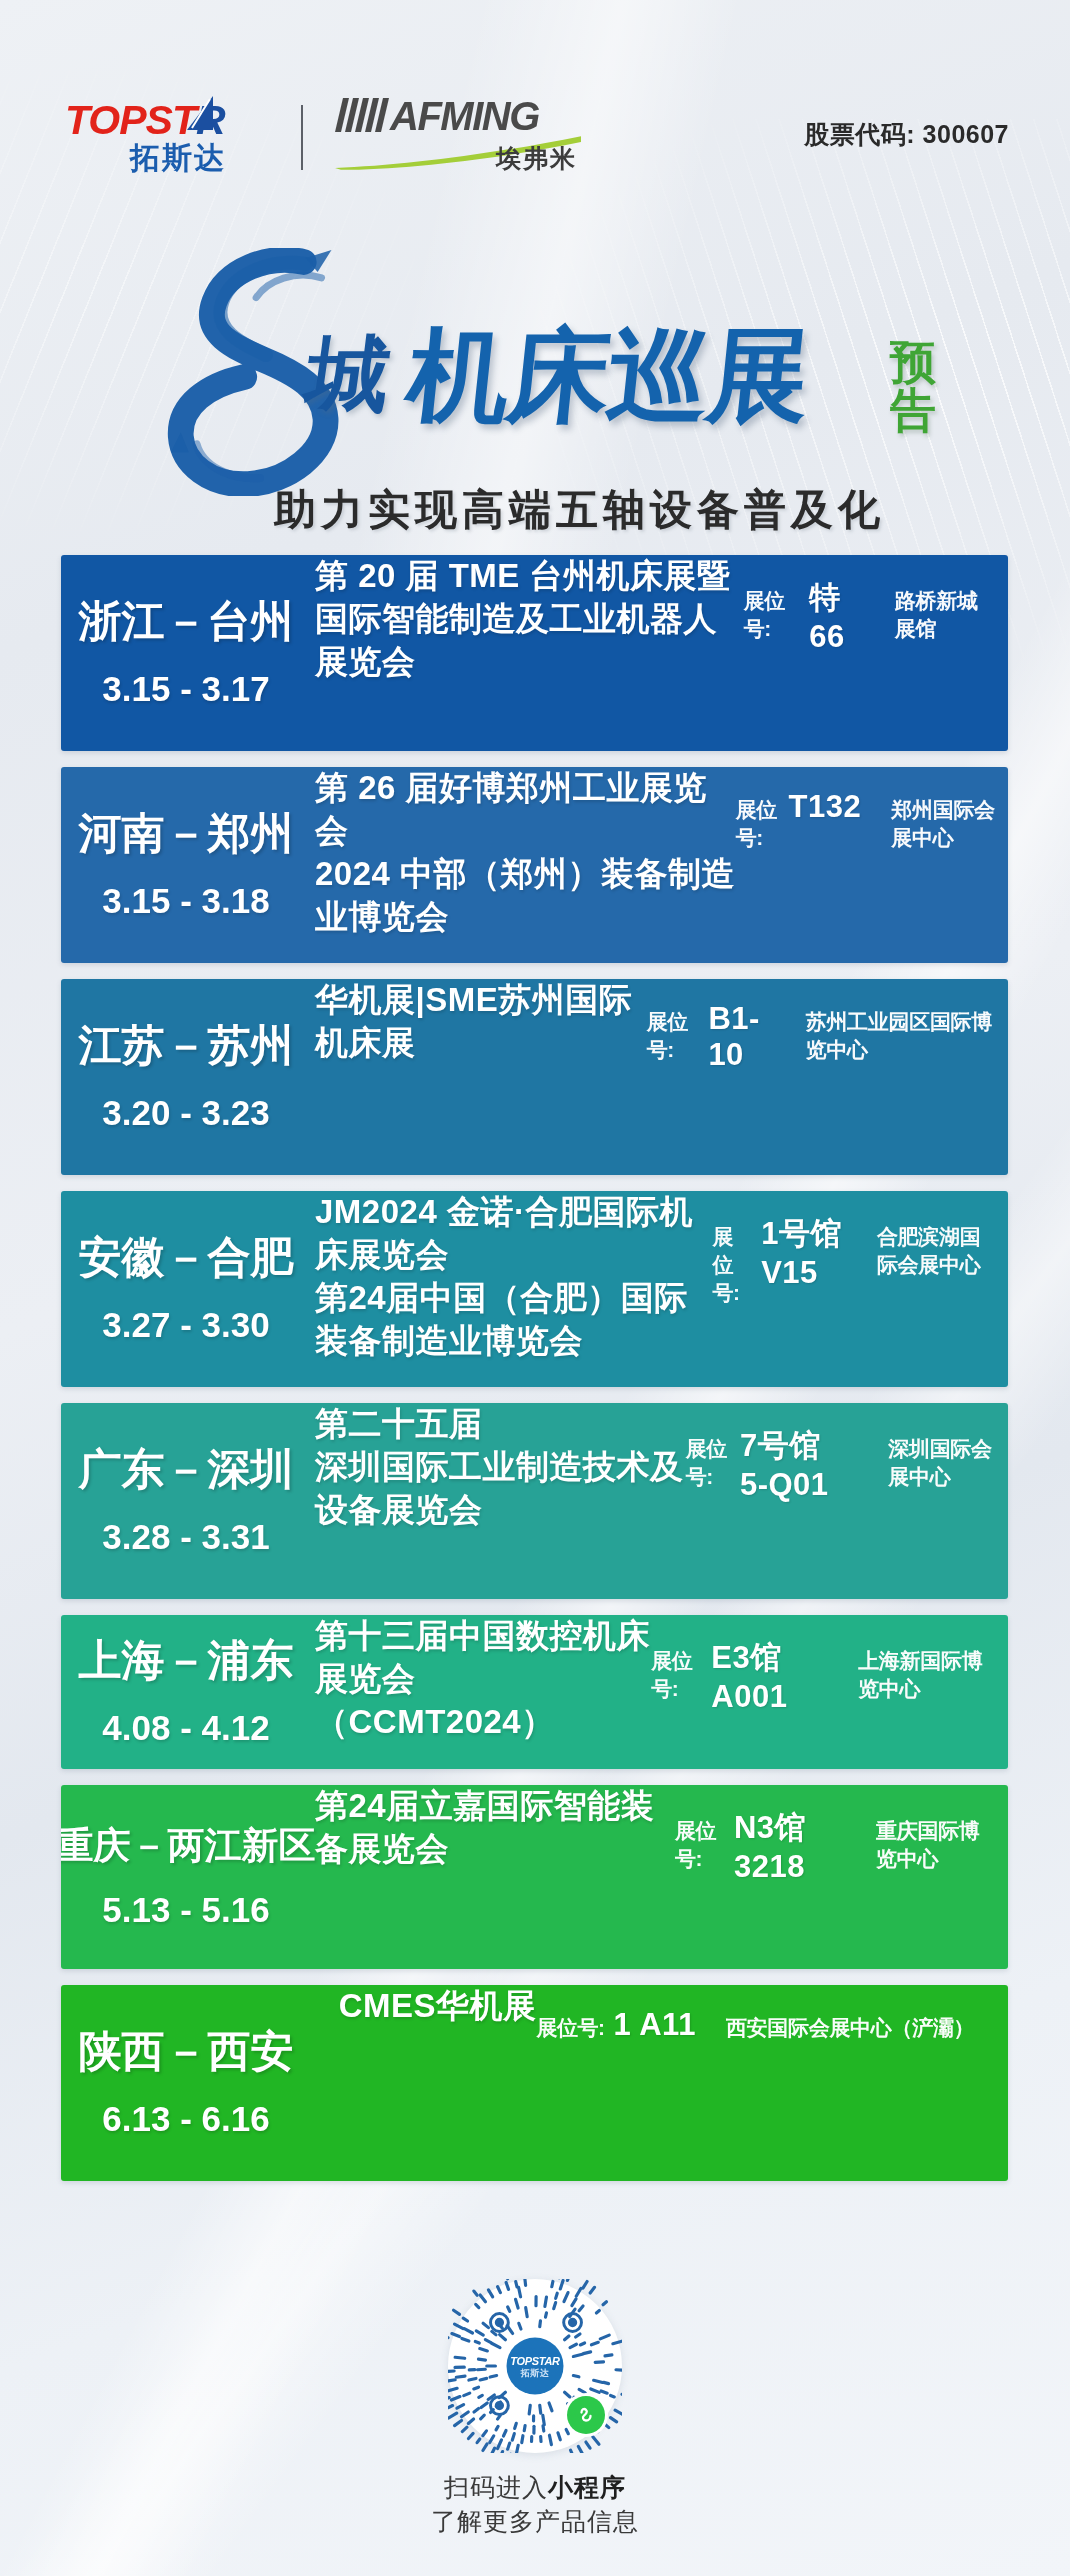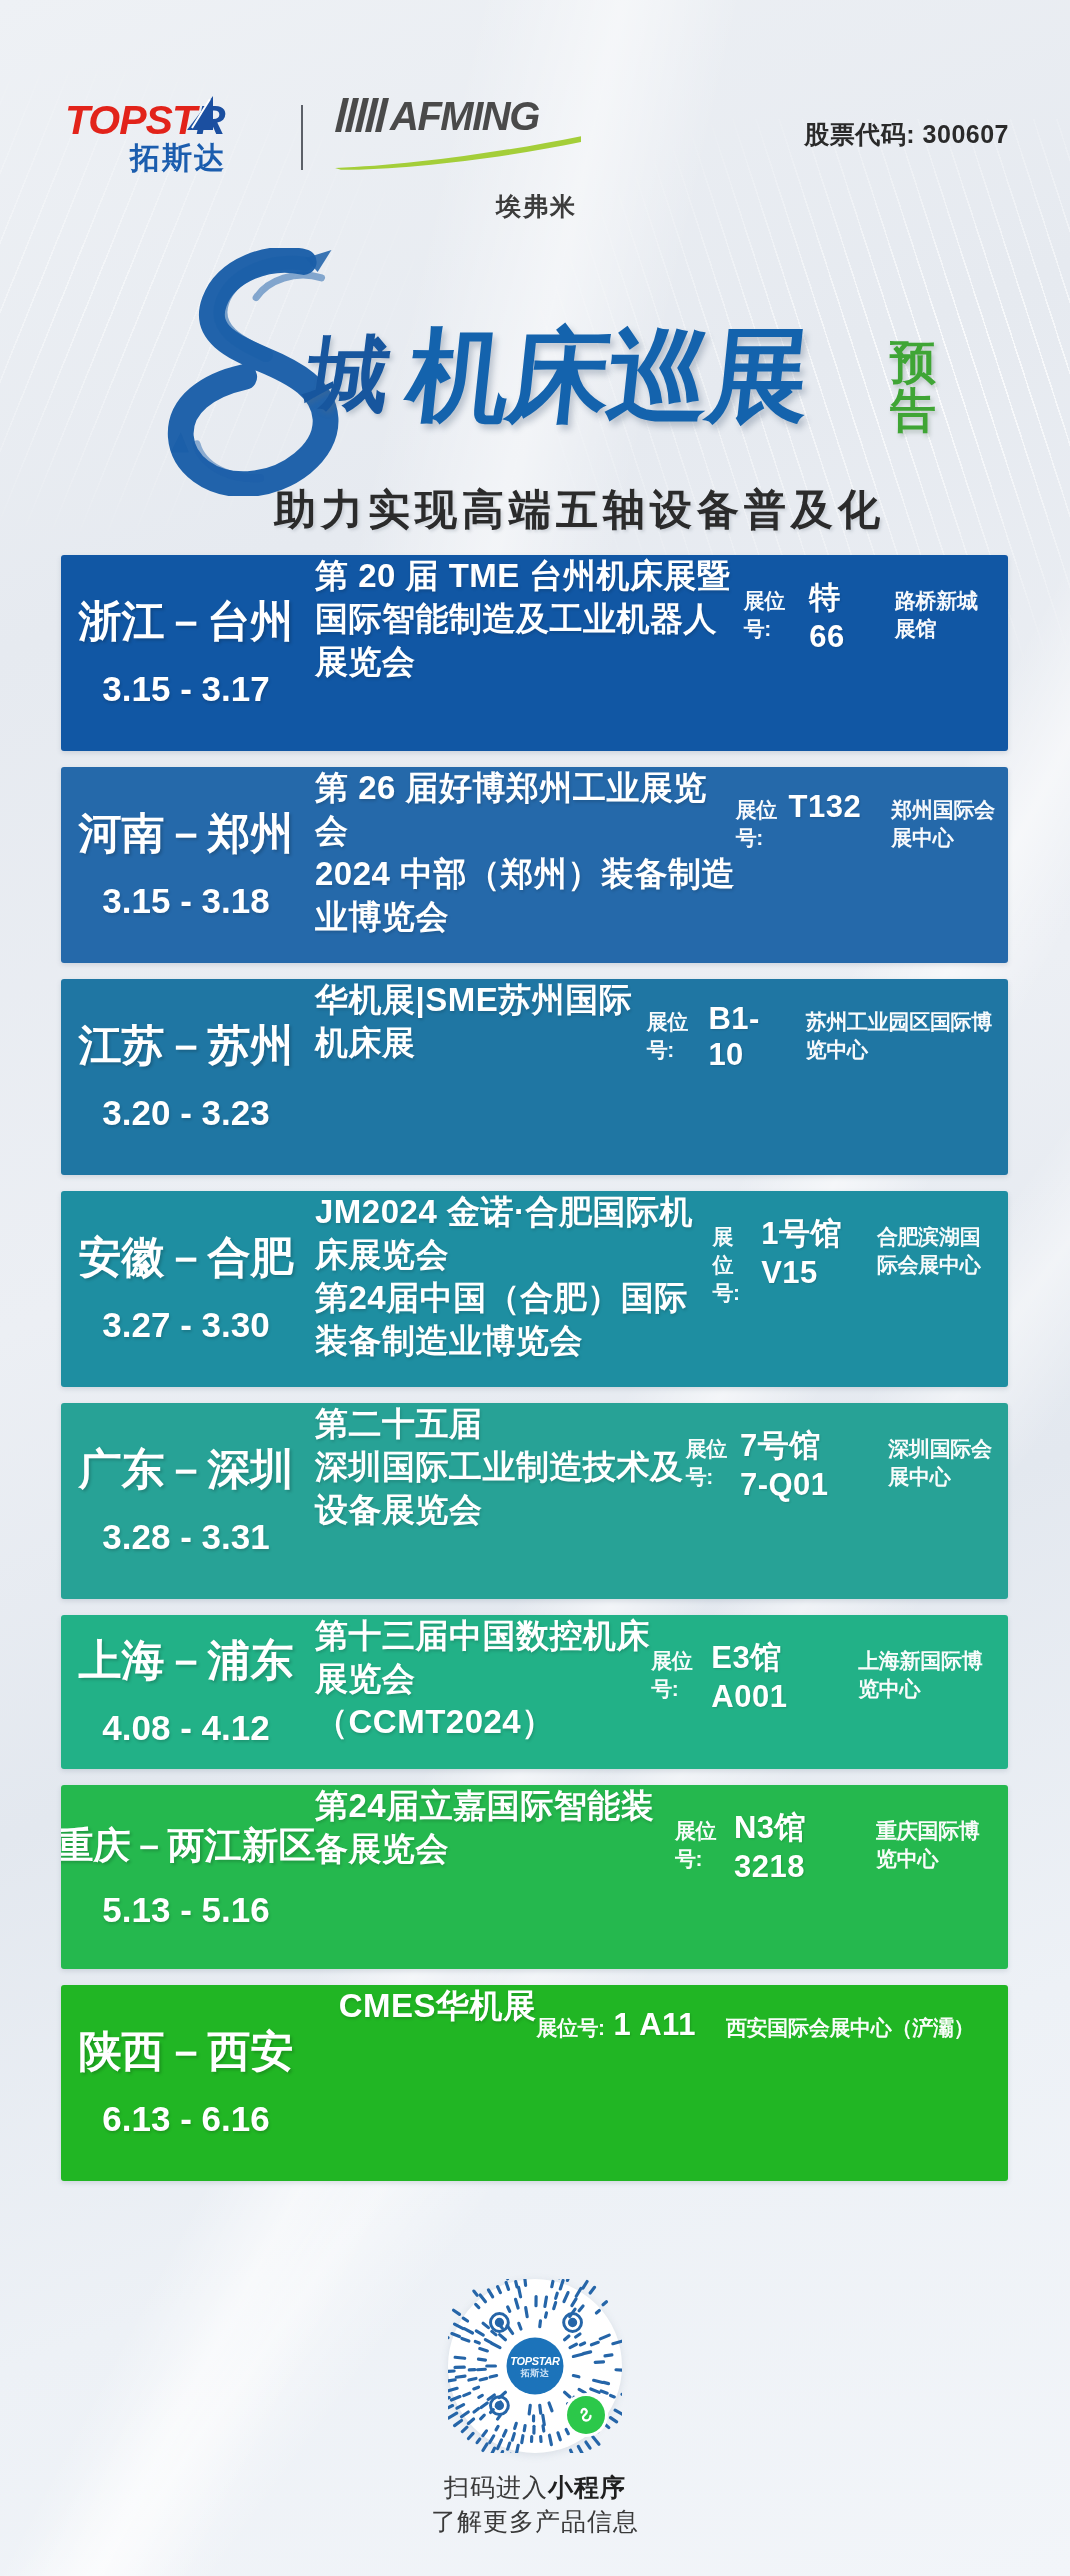--- a/index.html
+++ b/index.html
@@ -77,21 +77,21 @@
   .afming{ position:relative; width:248px; height:87px; }
   .afming .af-bars{ position:absolute; left:0; top:4px; }
   .afming .af-en{
     position:absolute; left:55px; top:2px;
     font-size:40px; font-weight:bold; font-style:italic; letter-spacing:-1.5px;
     color:#4a4a4a; line-height:1;
   }
   .afming .af-swoosh{ position:absolute; left:0; top:42px; }
   .afming .af-cn{
     position:absolute; right:6px; top:52px;
-    font-size:25px; font-weight:bold; color:#3c3c3c; letter-spacing:2px; line-height:1;margin-top:48px;
+    font-size:25px; font-weight:bold; color:#3c3c3c; letter-spacing:2px; line-height:1;
   }
 
   .stock-code{
     position:absolute; right:61px; top:24px;
     font-size:25px; font-weight:bold; color:#2a2a2a;
     letter-spacing:0.5px;
   }
 
   
   .title-block{ position:absolute; left:0; top:238px; width:1070px; height:277px; }
@@ -372,21 +372,21 @@
           <div class="card-city">广东－深圳</div>
           <div class="card-date">3.28 - 3.31</div>
         </div>
         <div class="card-right">
           <div class="card-name">
             <span class="ln">第二十五届</span>
             <span class="ln">深圳国际工业制造技术及设备展览会</span>
           </div>
           <div class="card-meta">
             <span class="meta-label">展位号:</span>
-            <span class="meta-booth">7号馆 7-Q01</span>
+            <span class="meta-booth">7号馆 5-Q01</span>
             <span class="meta-venue">深圳国际会展中心</span>
           </div>
         </div>
       </div>
       <div class="card" style="background: rgb(34, 177, 135); height: 154px;">
         <div class="card-left">
           <div class="card-city">上海－浦东</div>
           <div class="card-date">4.08 - 4.12</div>
         </div>
         <div class="card-right">

